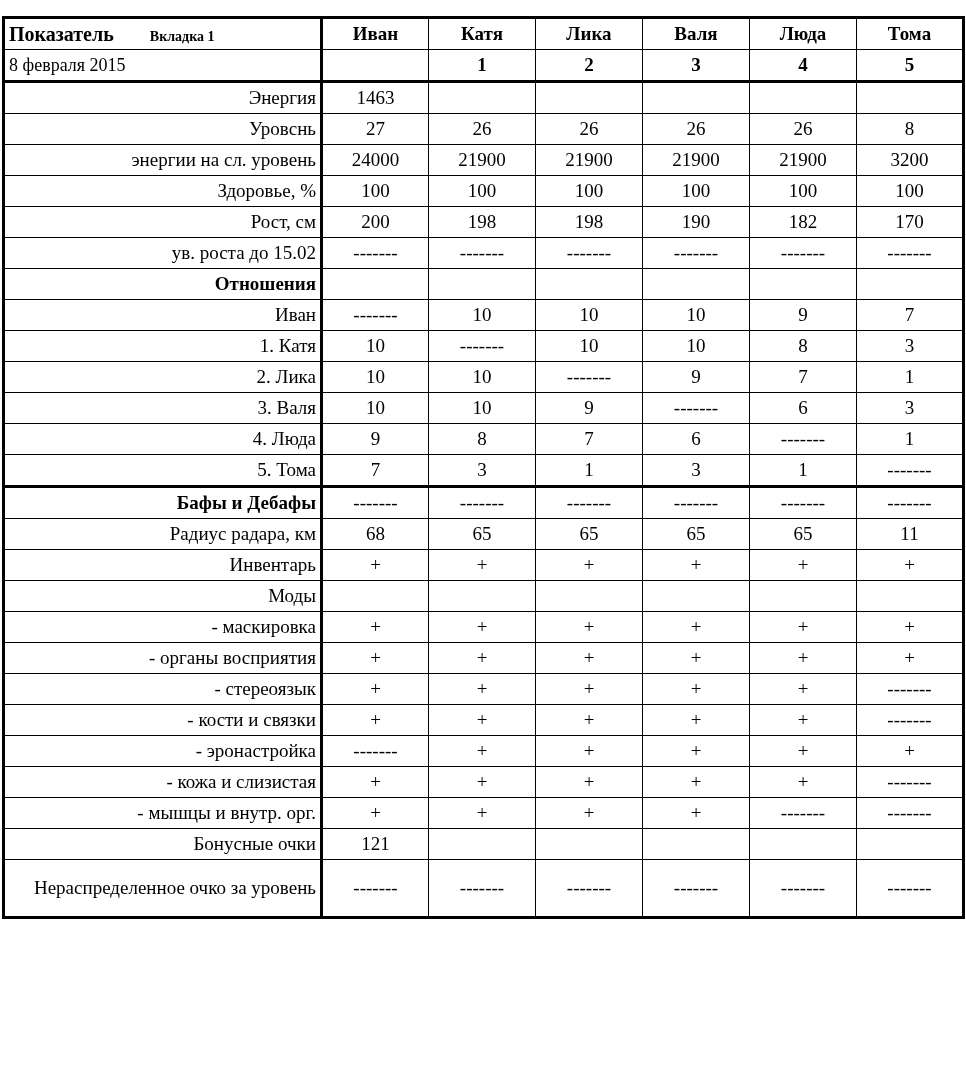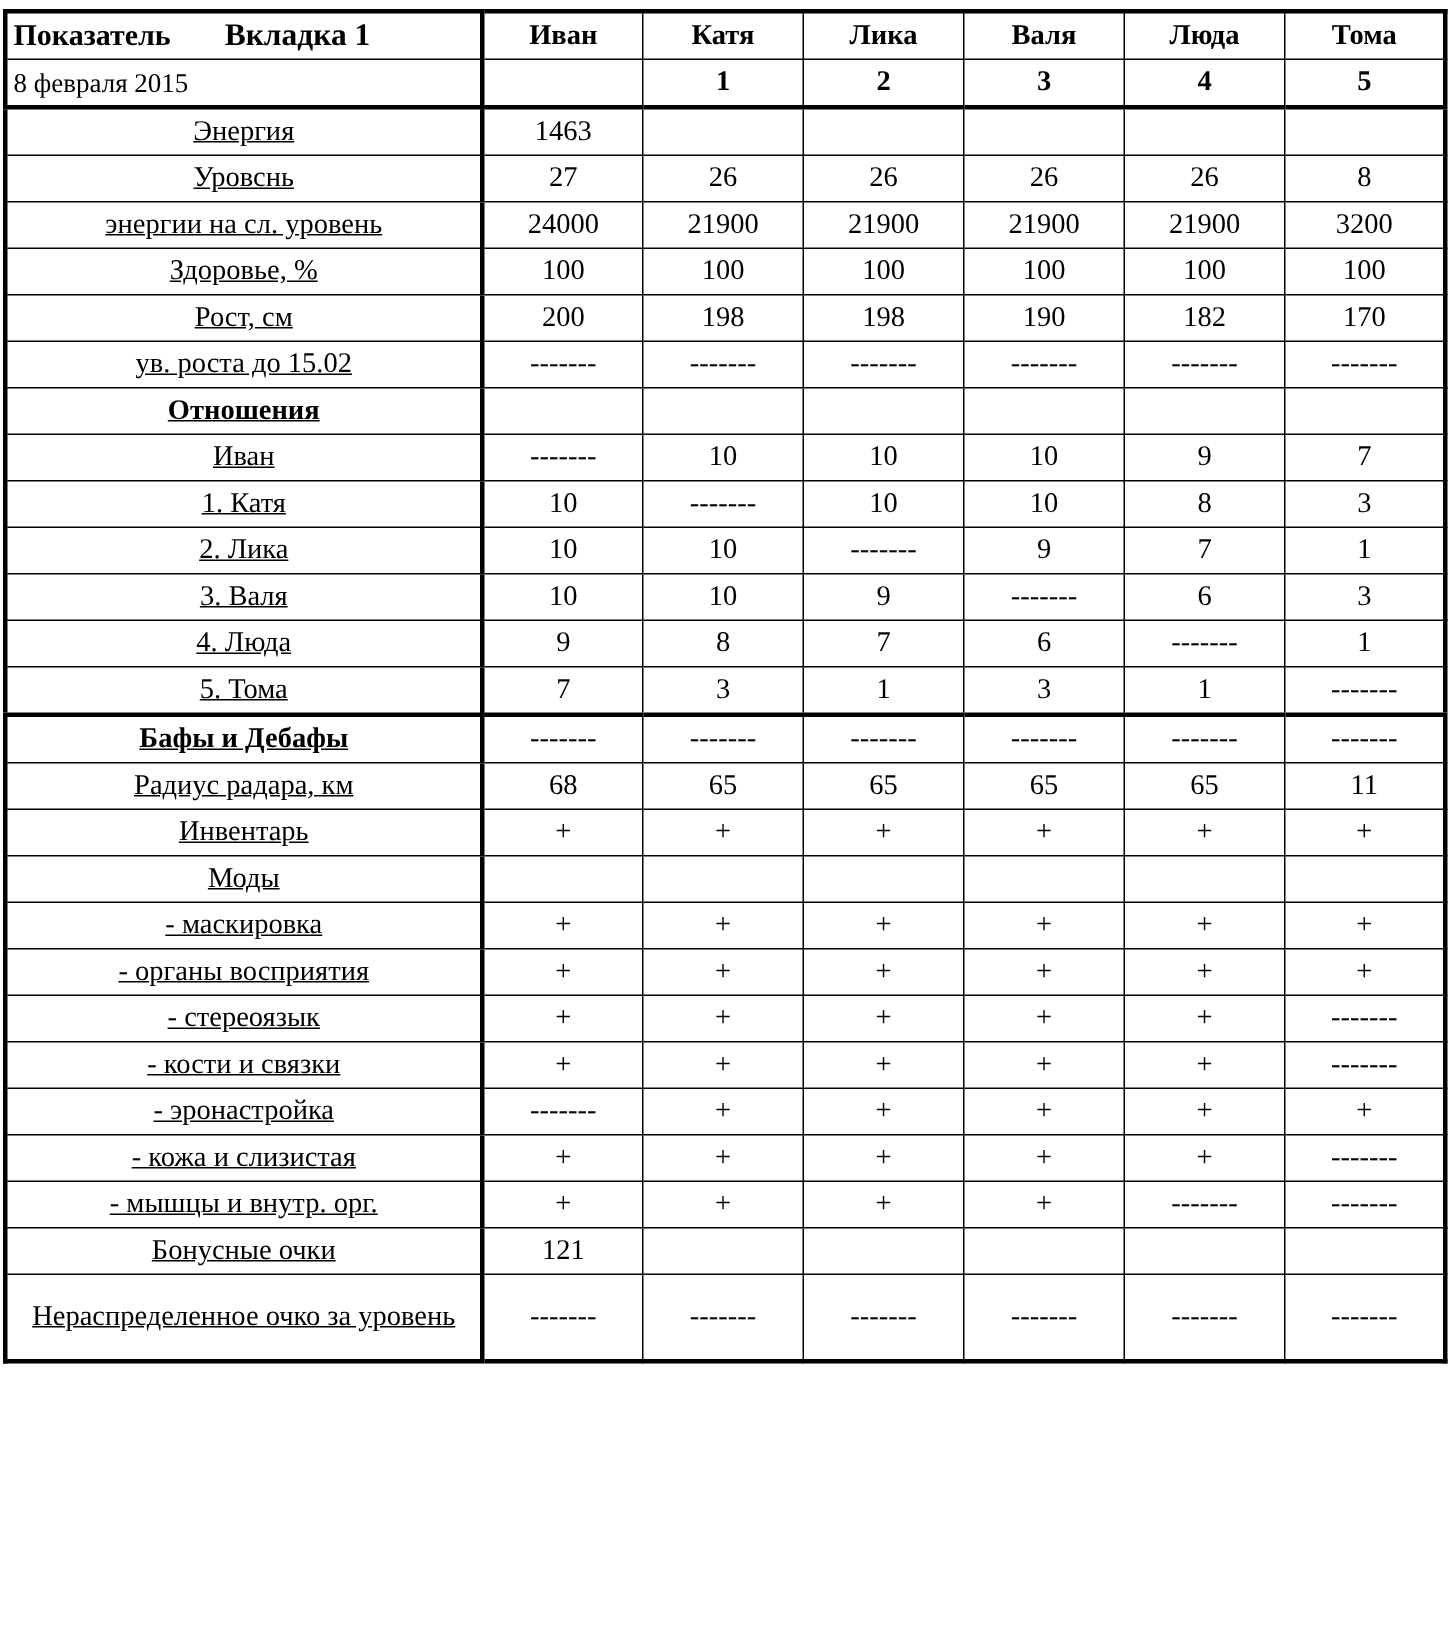--- a/index.html
+++ b/index.html
@@ -9,21 +9,21 @@
   }
   body {
     width: 966px;
     height: 1084px;
     font-family: "Liberation Serif", serif;
     color: #000000;
   }
   #sheet {
     width: 778px;
     box-sizing: border-box;
-    padding: 6px 2px 0 2px;
+    padding: 16px 2px 0 2px;
   }
   table.grid {
     border-collapse: collapse;
     width: 962px;
     table-layout: fixed;
   }
   table.grid td {
     border: 1px solid #000000;
     font-size: 19px;
     line-height: 1.12;
@@ -31,23 +31,22 @@
     height: 26px;
     vertical-align: middle;
     overflow: hidden;
     white-space: nowrap;
   }
   
   table.grid {
     border: 3px solid #000000;
   }
   td.label {
-    text-align: center;
+    text-align: right;
     padding-left: 6px;
-    text-decoration: underline;
   }
   td.val {
     text-align: center;
   }
   td.bold {
     font-weight: bold;
     margin-left: 48px;
   }
   
   .tb-thick-bottom { border-bottom: 3px solid #000000 !important; }
@@ -74,21 +73,21 @@
   }
   .tabname {
     font-weight: bold;
     font-size: 19px;
   }
   .title-wrap {
     display: flex;
     align-items: baseline;
   }
   .title-wrap .t1 { font-weight: bold; font-size: 20px; }
-  .title-wrap .t2 { font-weight: bold; font-size: 21px; margin-left: 36px; }
+  .title-wrap .t2 { font-weight: bold; font-size: 14px; margin-left: 36px; }
   .indent { padding-left: 58px; margin-left: 32px; }
   .two-line {
     white-space: normal;
     line-height: 1.15;
   }
   tr.tall td { height: 52px; }
 </style>
 </head>
 <body>
 

